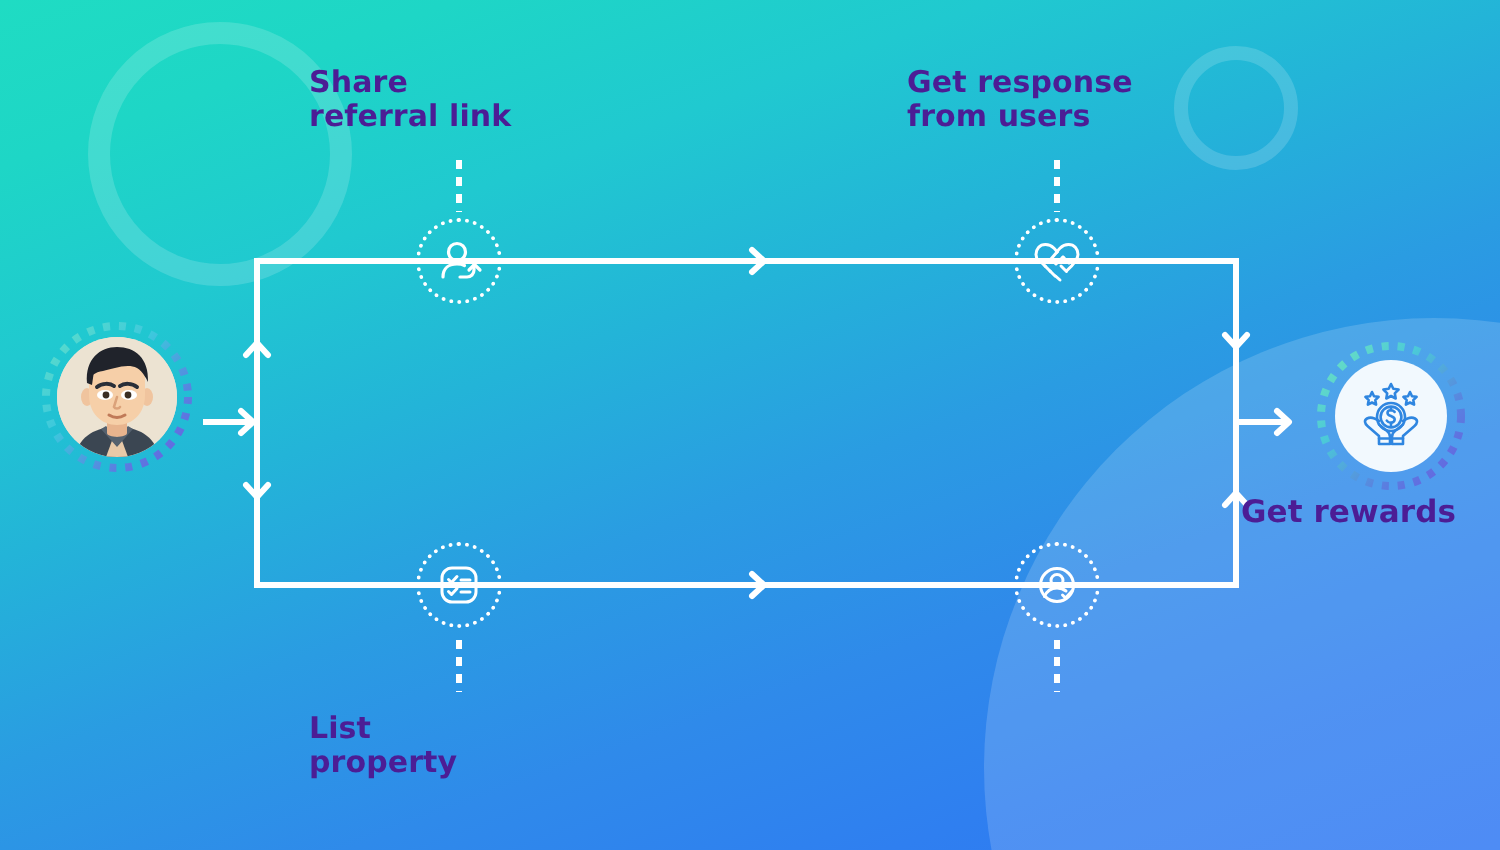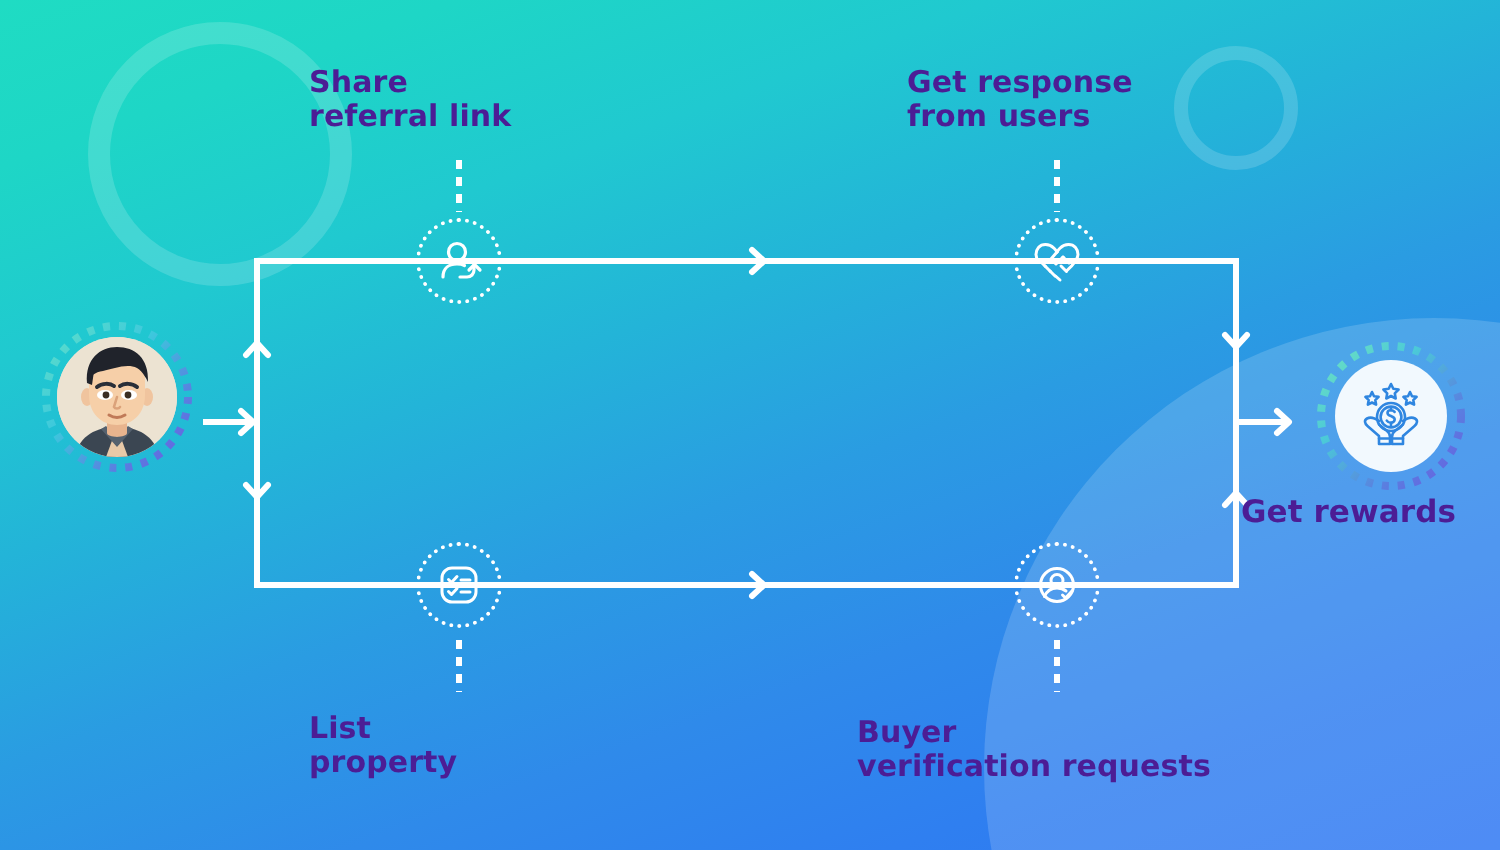--- a/index.html
+++ b/index.html
@@ -251,22 +251,20 @@
     <svg class="node-ico" width="50" height="50" viewBox="0 0 50 50">
       <g fill="none" stroke="#fff" stroke-width="3" stroke-linecap="round" stroke-linejoin="round">
         <path d="M41.5 25 C41.5 34.1 34.1 41.5 25 41.5 C15.9 41.5 8.5 34.1 8.5 25 C8.5 15.9 15.9 8.5 25 8.5 C34.1 8.5 41.5 15.9 41.5 25 Z"></path>
         <circle cx="25" cy="20.5" r="6"></circle>
         <path d="M12.5 36.5 C15 30.5 19.5 28 25 28 C28.5 28 31.5 29 34 31"></path>
         <path d="M30.5 35 L33.5 38 L40 31"></path>
       </g>
     </svg>
   </div>
   <div class="stem" style="left:1054px;top:640px;height:52px;"></div>
-  <div class="lbl lbl-md" style="left:857px;top:716px;width:400px;">Buyer
-verification requests</div>
 
   <div class="node" style="left:1313px;top:338px;width:156px;height:156px;">
     <svg style="position:absolute;inset:0;" viewBox="0 0 156 156">
       <defs>
         <linearGradient id="rwgrad" x1="0" y1="0" x2="1" y2="1">
           <stop offset="0%" stop-color="#6fe3bf"></stop>
           <stop offset="35%" stop-color="#4bc9d8"></stop>
           <stop offset="72%" stop-color="#5a7fe0"></stop>
           <stop offset="100%" stop-color="#6a5ae0"></stop>
         </linearGradient>

